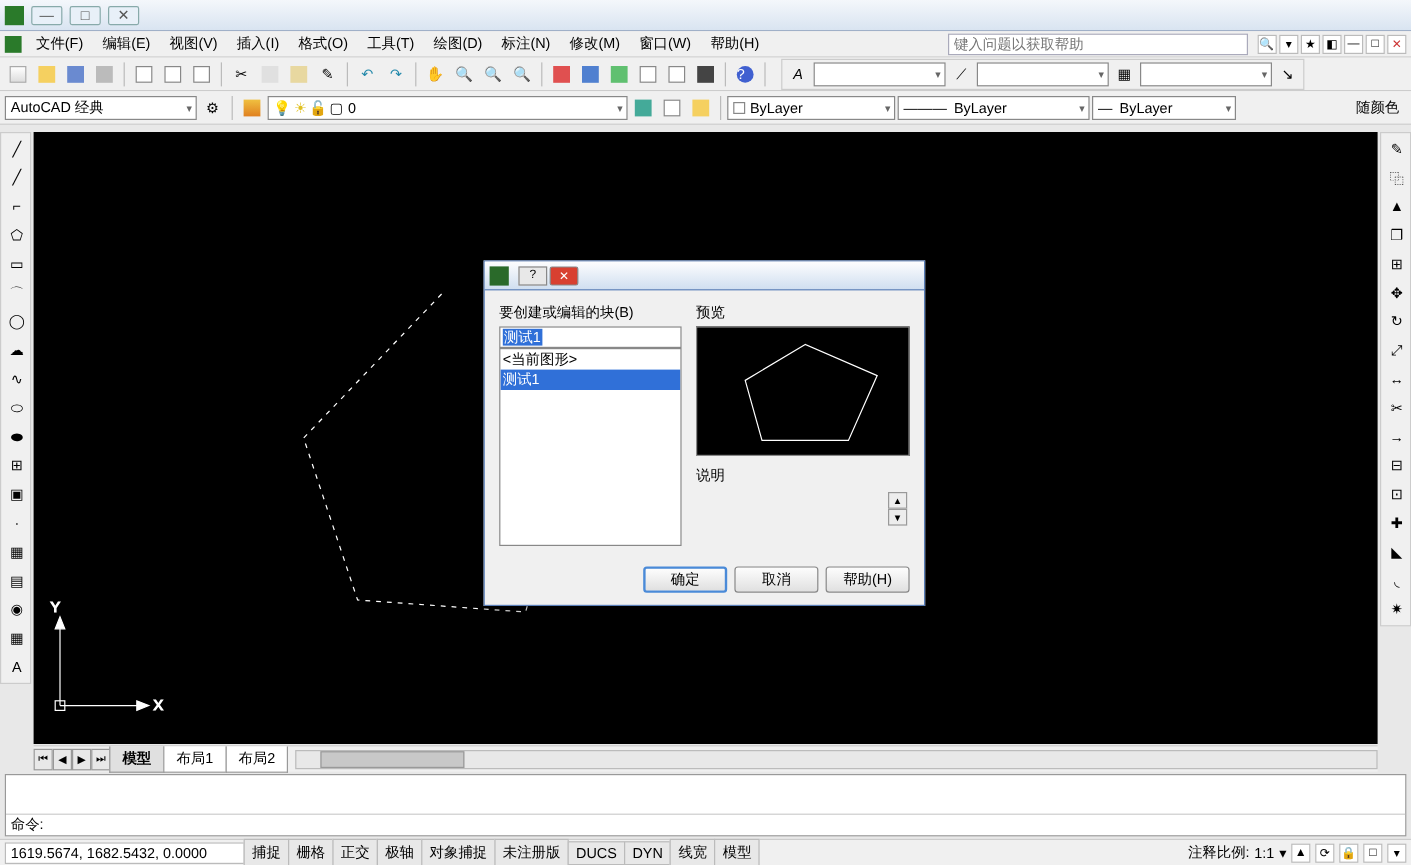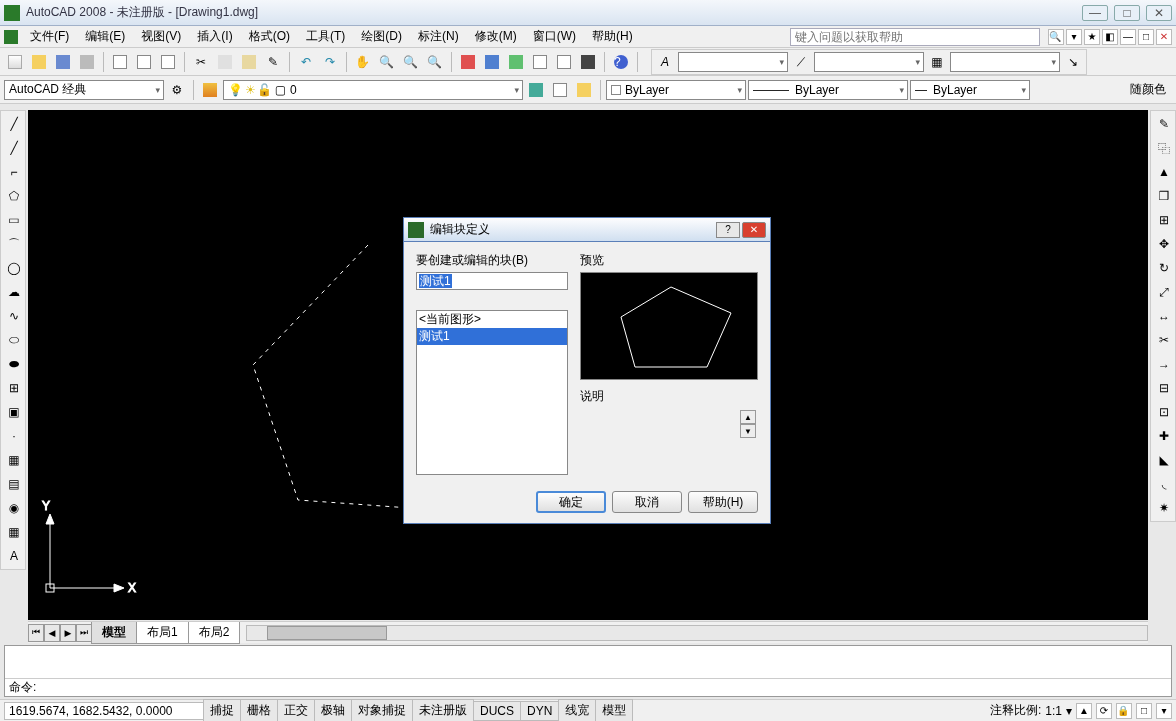--- a/index.html
+++ b/index.html
@@ -83,40 +83,39 @@
 .dialog-title .dicon { width: 16px; height: 16px; background: #2a6a2a; margin-right: 6px; }
 .dialog-title .dtitle { flex: 1; }
 .dialog-title .dbtn { width: 24px; height: 16px; border: 1px solid #888; background: #e8e8e8; display: flex; align-items: center; justify-content: center; font-size: 10px; margin-left: 2px; cursor: pointer; }
 .dialog-title .dclose { background: #d84030; color: #fff; border-radius: 2px; }
 .dialog-body { padding: 10px 12px; display: flex; gap: 12px; }
 .dialog-left { flex: 1; }
 .dialog-right { width: 178px; }
 .dlabel { margin-bottom: 3px; }
 .dinput-edit { width: 100%; height: 18px; border: 1px solid #888; background: #fff; padding: 0 2px; }
 .dinput-edit .selected { background: #3070d8; color: #fff; padding: 0 1px; }
-.dlist { width: 100%; height: 165px; border: 1px solid #888; background: #fff; margin-top: 20px; overflow: hidden; }
+.dlist { width: 100%; height: 165px; border: 1px solid #888; background: #fff; margin-top: 0; overflow: hidden; }
 .dlist-item { padding: 0 2px; cursor: pointer; }
 .dlist-item.sel { background: #3070d8; color: #fff; }
 .preview-box { width: 100%; height: 108px; background: #000; border: 1px solid #888; position: relative; }
 .desc-area { width: 100%; height: 48px; background: #f0f0f0; border: none; margin-top: 3px; position: relative; }
 .spin-btns { position: absolute; right: 2px; top: 2px; width: 16px; display: flex; flex-direction: column; }
 .spin-btn { height: 14px; border: 1px solid #999; background: #ededed; font-size: 8px; display: flex; align-items: center; justify-content: center; cursor: pointer; }
 .dialog-buttons { display: flex; justify-content: flex-end; gap: 6px; padding: 6px 12px 10px; }
 .dbutton { width: 70px; height: 22px; border: 1px solid #888; background: linear-gradient(#fdfdfd, #e0e0e0); border-radius: 3px; cursor: pointer; }
 .dbutton.default { border: 2px solid #4a8ad8; }
 
 
 .icon-shape { width: 14px; height: 14px; }
 </style>
 </head>
 <body>
 
 <div class="titlebar">
   <div class="app-icon"></div>
-  <div class="title">AutoCAD 2008 - 未注册版 - [Drawing1.dwg]</div>
   <div class="win-btns">
     <div class="win-btn">—</div>
     <div class="win-btn">□</div>
     <div class="win-btn">✕</div>
   </div>
 </div>
 
 <div class="menubar">
   <div class="app-icon" style="width:14px;height:14px;background:#2a7a2a;margin-right:4px"></div>
   <div class="menu-item">文件(F)</div>
@@ -361,21 +360,20 @@
     <span class="mini-icon">⟳</span>
     <span class="mini-icon">🔒</span>
     <span class="mini-icon">□</span>
     <span class="mini-icon">▾</span>
   </div>
 </div>
 
 <div class="dialog">
   <div class="dialog-title">
     <div class="dicon"></div>
-    <div class="dtitle">编辑块定义</div>
     <div class="dbtn">?</div>
     <div class="dbtn dclose">✕</div>
   </div>
   <div class="dialog-body">
     <div class="dialog-left">
       <div class="dlabel">要创建或编辑的块(B)</div>
       <div class="dinput-edit"><span class="selected">测试1</span></div>
       <div class="dlist">
         <div class="dlist-item">&lt;当前图形&gt;</div>
         <div class="dlist-item sel">测试1</div>

